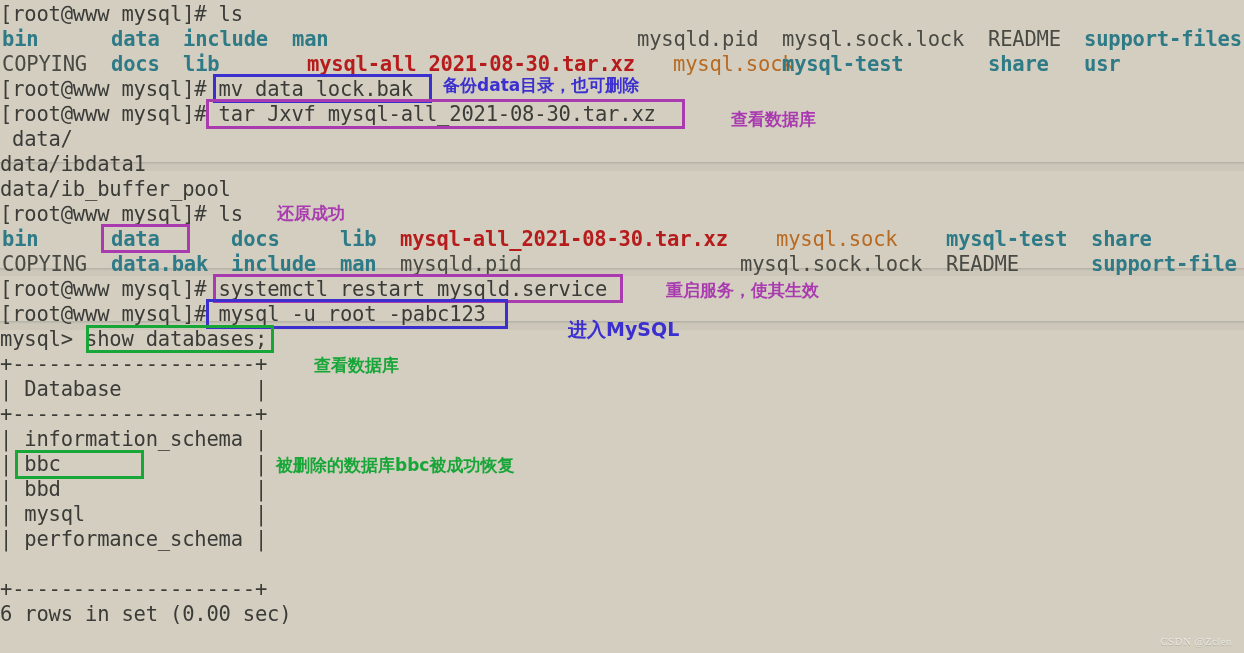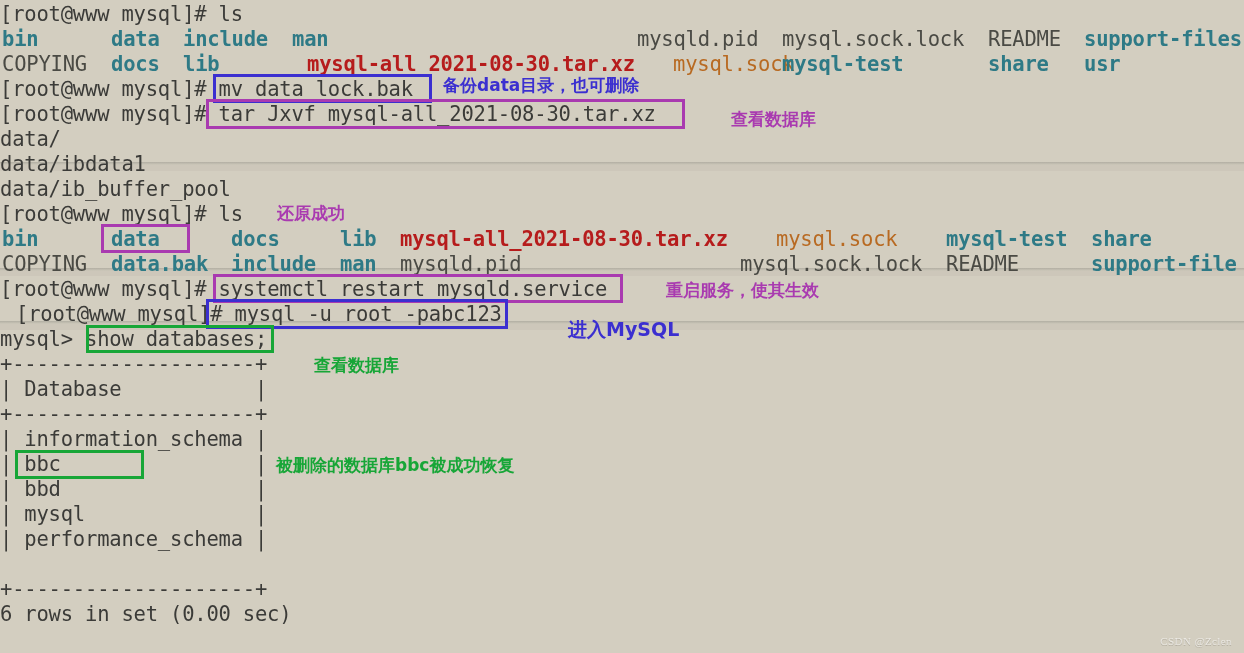--- a/index.html
+++ b/index.html
@@ -109,37 +109,37 @@
   <div class="line" style="top:52px;"><span class="seg c-plain" style="position:absolute;left:2px;">COPYING</span><span class="seg c-dir" style="position:absolute;left:111px;">docs</span><span class="seg c-dir" style="position:absolute;left:183px;">lib</span><span class="seg c-arch" style="position:absolute;left:307px;">mysql-all_2021-08-30.tar.xz</span><span class="seg c-sock" style="position:absolute;left:637px;">mysql.sock</span><span class="seg c-dir" style="position:absolute;left:782px;">mysql-test</span><span class="seg c-dir" style="position:absolute;left:988px;">share</span><span class="seg c-dir" style="position:absolute;left:1084px;">usr</span></div>
 
   <div class="line" style="top:77px;"><span class="seg c-default">[root@www mysql]# </span><span class="seg c-default">mv data lock.bak</span></div>
   <div class="abox blue" style="left:213px;top:74px;width:219px;height:29px;"></div>
   <div class="alabel blue" style="left:443px;top:75px;">备份data目录，也可删除</div>
 
   <div class="line" style="top:102px;"><span class="seg c-default">[root@www mysql]# </span><span class="seg c-default">tar Jxvf mysql-all_2021-08-30.tar.xz</span></div>
   <div class="abox purple" style="left:206px;top:99px;width:479px;height:30px;"></div>
   <div class="alabel purple" style="left:731px;top:109px;">查看数据库</div>
 
-  <div class="line" style="top:127px;"><span class="seg c-default">data/</span></div>
+  <div class="line" style="top:127px;padding-left:12px;"><span class="seg c-default">data/</span></div>
   <div class="line" style="top:152px;"><span class="seg c-default">data/ibdata1</span></div>
   <div class="line" style="top:177px;"><span class="seg c-default">data/ib_buffer_pool</span></div>
 
   <div class="line" style="top:202px;"><span class="seg c-default">[root@www mysql]# </span><span class="seg c-default">ls</span></div>
   <div class="alabel purple" style="left:277px;top:203px;">还原成功</div>
 
   <div class="line" style="top:227px;"><span class="seg c-dir" style="position:absolute;left:2px;">bin</span><span class="seg c-dir" style="position:absolute;left:111px;">data</span><span class="seg c-dir" style="position:absolute;left:231px;">docs</span><span class="seg c-dir" style="position:absolute;left:340px;">lib</span><span class="seg c-arch" style="position:absolute;left:400px;">mysql-all_2021-08-30.tar.xz</span><span class="seg c-sock" style="position:absolute;left:740px;">mysql.sock</span><span class="seg c-dir" style="position:absolute;left:946px;">mysql-test</span><span class="seg c-dir" style="position:absolute;left:1091px;">share</span></div>
   <div class="abox purple" style="left:101px;top:224px;width:89px;height:29px;"></div>
 
   <div class="line" style="top:252px;"><span class="seg c-plain" style="position:absolute;left:2px;">COPYING</span><span class="seg c-dir" style="position:absolute;left:111px;">data.bak</span><span class="seg c-dir" style="position:absolute;left:231px;">include</span><span class="seg c-dir" style="position:absolute;left:340px;">man</span><span class="seg c-plain" style="position:absolute;left:400px;">mysqld.pid</span><span class="seg c-plain" style="position:absolute;left:740px;">mysql.sock.lock</span><span class="seg c-plain" style="position:absolute;left:946px;">README</span><span class="seg c-dir" style="position:absolute;left:1091px;">support-file</span></div>
 
   <div class="line" style="top:277px;"><span class="seg c-default">[root@www mysql]# </span><span class="seg c-default">systemctl restart mysqld.service</span></div>
   <div class="abox purple" style="left:213px;top:274px;width:410px;height:29px;"></div>
   <div class="alabel purple" style="left:666px;top:280px;">重启服务，使其生效</div>
 
-  <div class="line" style="top:302px;padding-left:16px;"><span class="seg c-default">[root@www mysql]# </span><span class="seg c-default">mysql -u root -pabc123</span></div>
+  <div class="line" style="top:302px;"><span class="seg c-default">[root@www mysql]# </span><span class="seg c-default">mysql -u root -pabc123</span></div>
   <div class="abox blue" style="left:206px;top:299px;width:302px;height:30px;"></div>
   <div class="alabel blue" style="left:568px;top:319px;font-size:19px;">进入MySQL</div>
 
   <div class="line" style="top:327px;"><span class="seg c-default">mysql&gt; </span><span class="seg c-default">show databases;</span></div>
   <div class="abox green" style="left:86px;top:325px;width:188px;height:28px;"></div>
   <div class="alabel green" style="left:314px;top:355px;">查看数据库</div>
 
   <div class="line" style="top:352px;"><span class="seg c-default">+--------------------+</span></div>
   <div class="line" style="top:377px;"><span class="seg c-default">| Database           |</span></div>
   <div class="line" style="top:402px;"><span class="seg c-default">+--------------------+</span></div>

